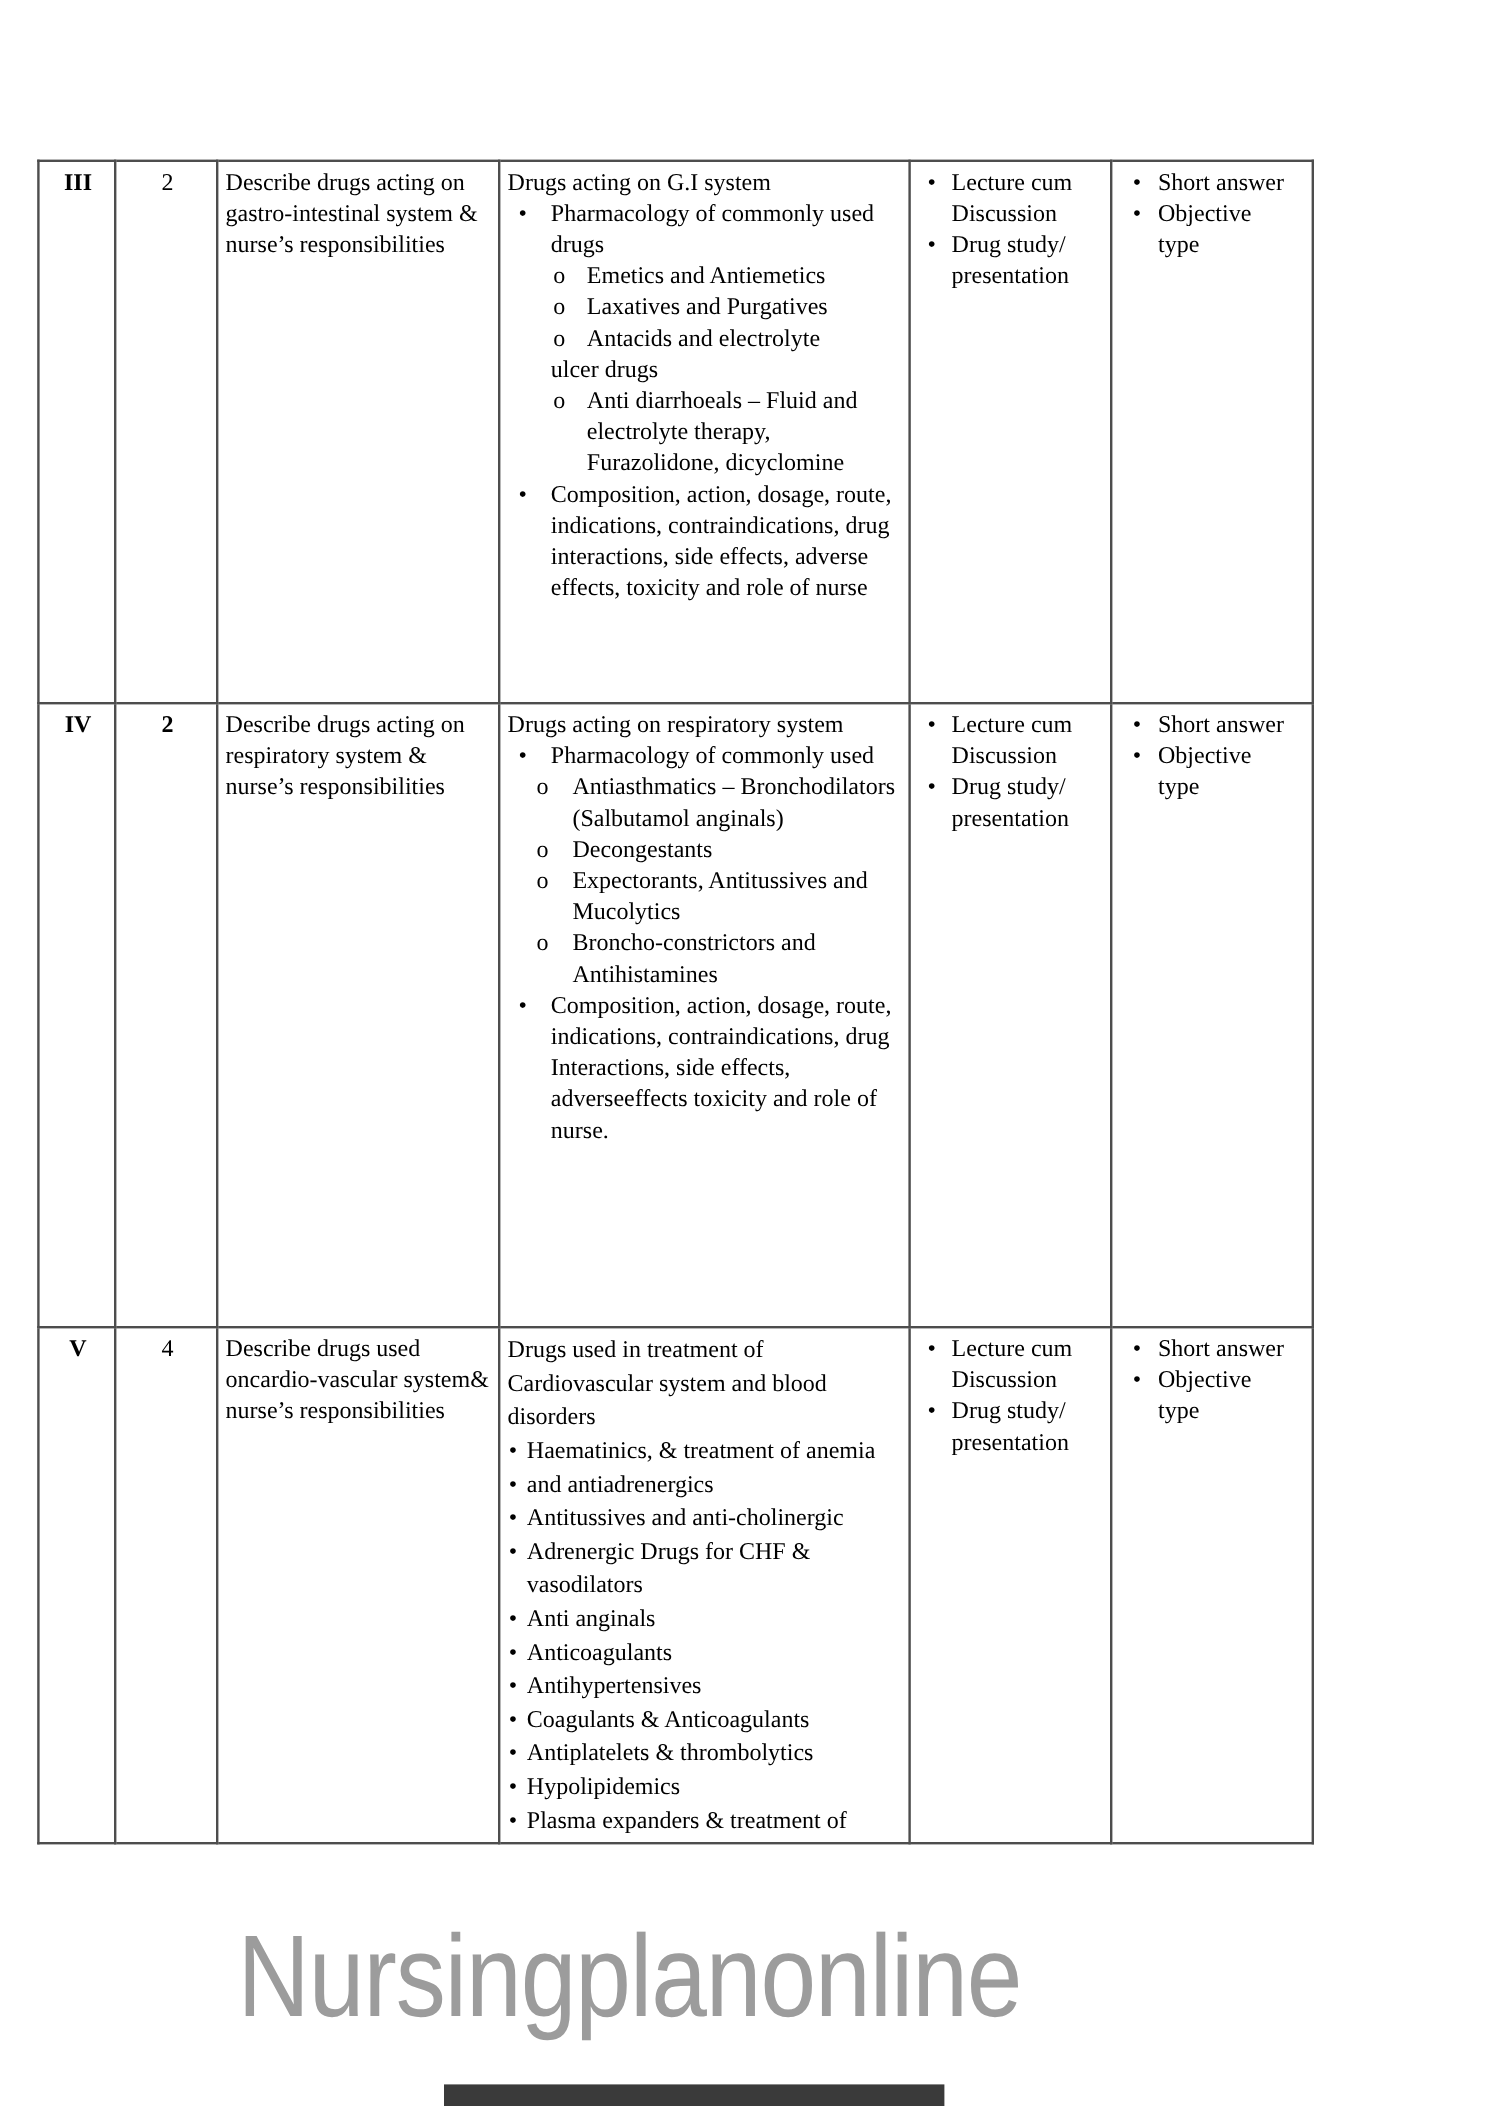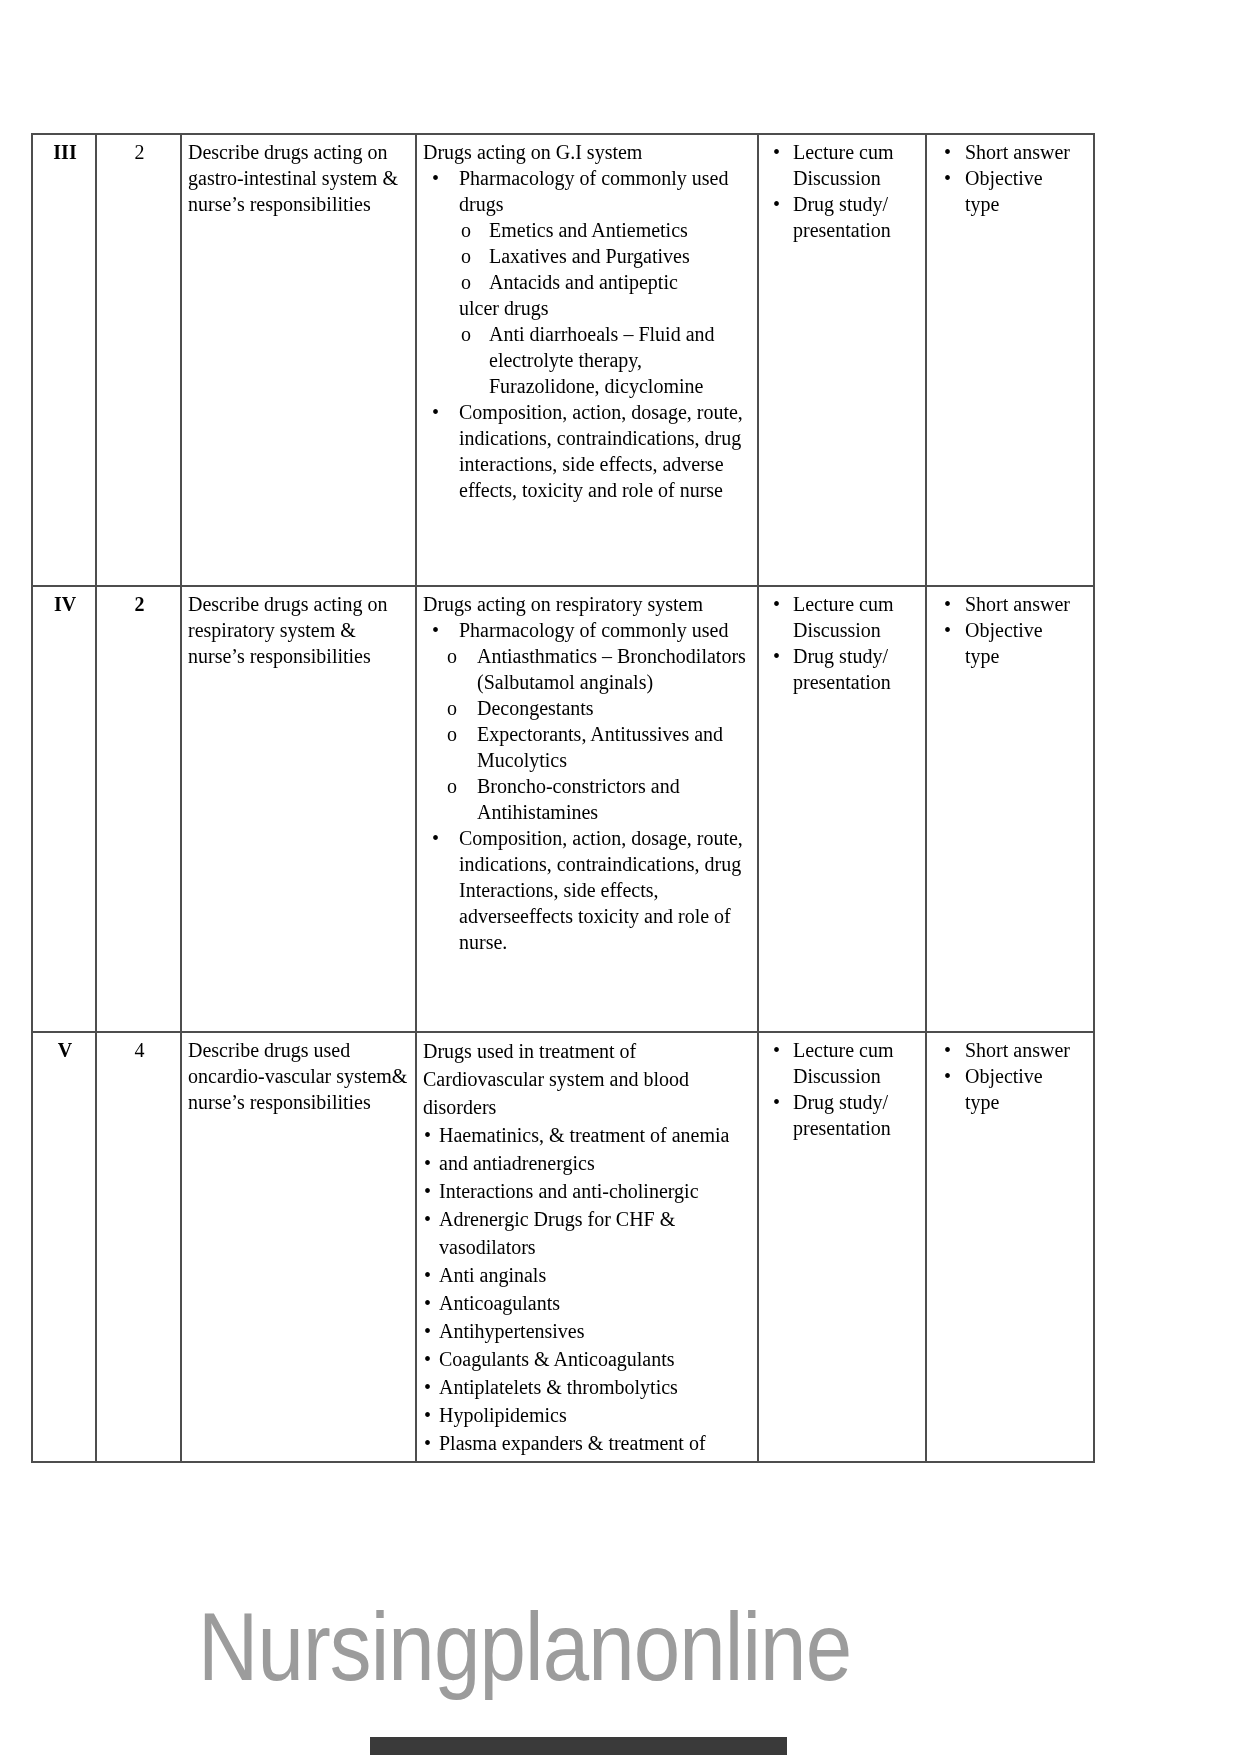--- a/index.html
+++ b/index.html
@@ -74,21 +74,21 @@
       <td class="objective-cell">Describe drugs acting on gastro-intestinal system &amp; nurse’s responsibilities</td>
       <td class="content-cell">
         <div class="content-heading">Drugs acting on G.I system</div>
         <div class="content-list r3">
   <div class="content-item lv1"><span class="marker">•</span><span class="itext">Pharmacology of commonly used drugs</span></div>
 
   <div class="content-item lv2"><span class="marker">o</span><span class="itext">Emetics and Antiemetics</span></div>
 
   <div class="content-item lv2"><span class="marker">o</span><span class="itext">Laxatives and Purgatives</span></div>
 
-  <div class="content-item lv2"><span class="marker">o</span><span class="itext">Antacids and antipeptic</span></div>
+  <div class="content-item lv2"><span class="marker">o</span><span class="itext">Antacids and electrolyte</span></div>
 
   <div class="content-item lv1 no-marker"><span class="itext">ulcer drugs</span></div>
 
   <div class="content-item lv2"><span class="marker">o</span><span class="itext">Anti diarrhoeals – Fluid and electrolyte therapy, Furazolidone, dicyclomine</span></div>
 
   <div class="content-item lv1"><span class="marker">•</span><span class="itext">Composition, action, dosage, route, indications, contraindications, drug interactions, side effects, adverse effects, toxicity and role of nurse</span></div>
 </div>
       </td>
       <td class="teaching-cell">
         <div>
@@ -99,21 +99,21 @@
       </td>
       <td class="assessment-cell">
         <div>
   <div class="b-item"><span class="marker">•</span><span class="btext">Short answer</span></div>
 
   <div class="b-item"><span class="marker">•</span><span class="btext">Objective type</span></div>
 </div>
       </td>
     </tr>
 
-    <tr style="height:446px">
+    <tr style="height:520px">
       <td class="unit-cell">IV</td>
       <td class="hours-cell bold">2</td>
       <td class="objective-cell">Describe drugs acting on respiratory system &amp; nurse’s responsibilities</td>
       <td class="content-cell">
         <div class="content-heading">Drugs acting on respiratory system</div>
         <div class="content-list r4">
   <div class="content-item lv1"><span class="marker">•</span><span class="itext">Pharmacology of commonly used</span></div>
 
   <div class="content-item lv2"><span class="marker">o</span><span class="itext">Antiasthmatics – Bronchodilators (Salbutamol anginals)</span></div>
 
@@ -146,21 +146,21 @@
       <td class="unit-cell">V</td>
       <td class="hours-cell">4</td>
       <td class="objective-cell">Describe drugs used oncardio-vascular system&amp; nurse’s responsibilities</td>
       <td class="content-cell r5-cell">
         <div class="content-heading">Drugs used in treatment of Cardiovascular system and blood disorders</div>
         <div class="content-list r5">
   <div class="content-item lv1"><span class="marker">•</span><span class="itext">Haematinics, &amp; treatment of anemia</span></div>
 
   <div class="content-item lv1"><span class="marker">•</span><span class="itext">and antiadrenergics</span></div>
 
-  <div class="content-item lv1"><span class="marker">•</span><span class="itext">Interactions and anti-cholinergic</span></div>
+  <div class="content-item lv1"><span class="marker">•</span><span class="itext">Antitussives and anti-cholinergic</span></div>
 
   <div class="content-item lv1"><span class="marker">•</span><span class="itext">Adrenergic Drugs for CHF &amp; vasodilators</span></div>
 
   <div class="content-item lv1"><span class="marker">•</span><span class="itext">Anti anginals</span></div>
 
   <div class="content-item lv1"><span class="marker">•</span><span class="itext">Anticoagulants</span></div>
 
   <div class="content-item lv1"><span class="marker">•</span><span class="itext">Antihypertensives</span></div>
 
   <div class="content-item lv1"><span class="marker">•</span><span class="itext">Coagulants &amp; Anticoagulants</span></div>

